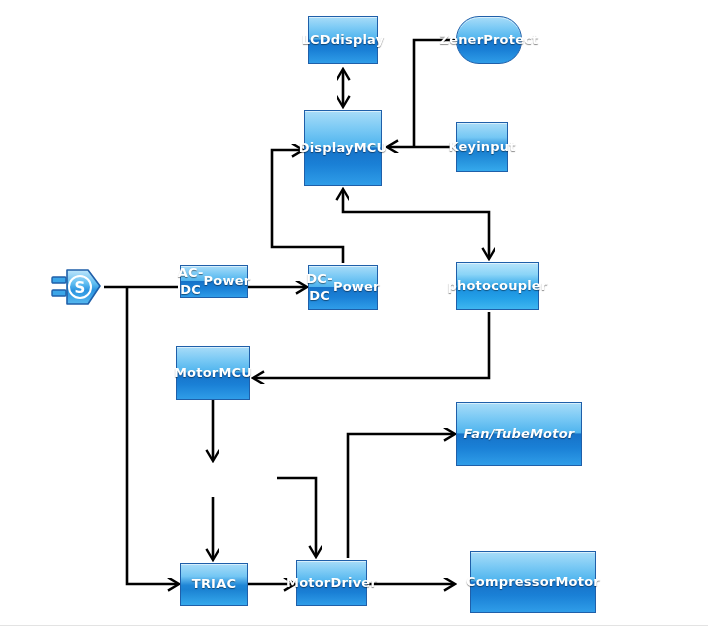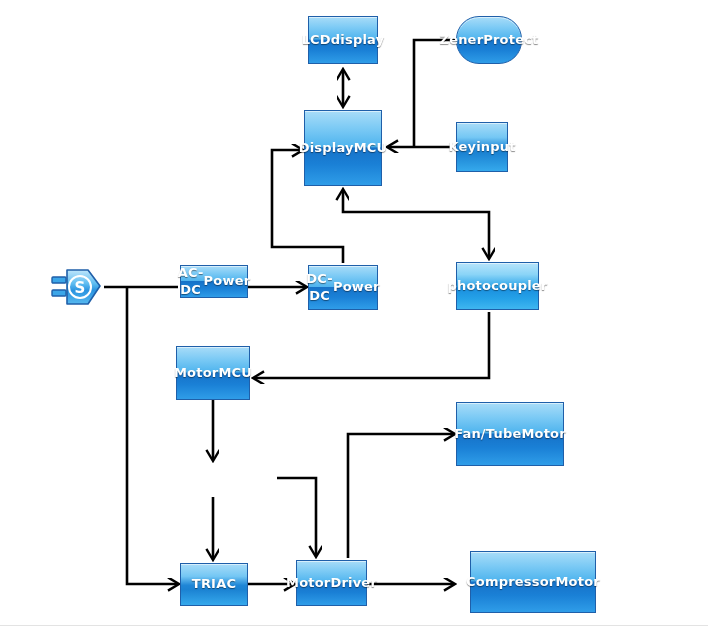--- a/index.html
+++ b/index.html
@@ -180,21 +180,21 @@
   <div class="block light" style="left:456px; top:262px; width:83px; height:48px;">
     <span>photo</span>
     <span class="line2">coupler</span>
   </div>
 
   <div class="block" style="left:176px; top:346px; width:74px; height:54px;">
     <span>Motor</span>
     <span class="line2">MCU</span>
   </div>
 
-  <div class="block" style="left:456px; top:402px; width:108px; height:64px;">
+  <div class="block" style="left:456px; top:402px; width:126px; height:64px;font-style:italic;">
     <span>Fan/Tube</span>
     <span class="line2">Motor</span>
   </div>
 
 
   <div class="block flat1" style="left:180px; top:563px; width:68px; height:43px;">
     <span>TRIAC</span>
   </div>
 
   <div class="block" style="left:296px; top:560px; width:71px; height:46px;">

